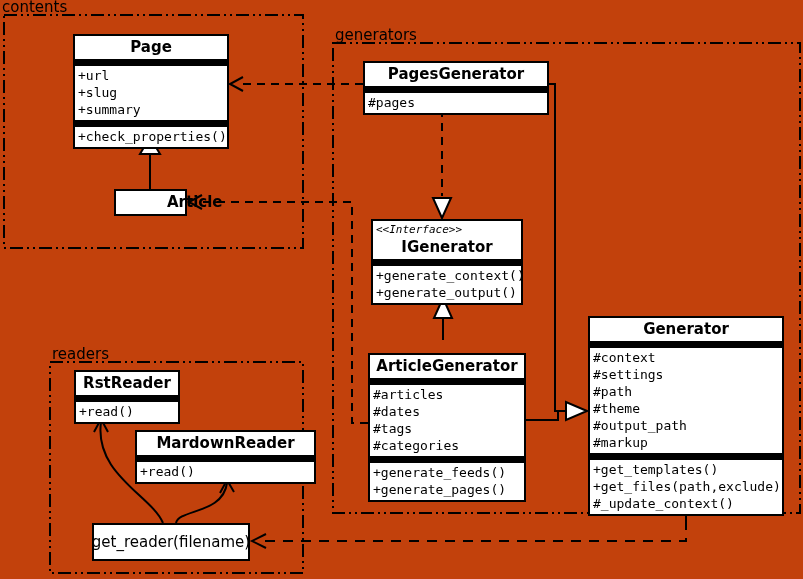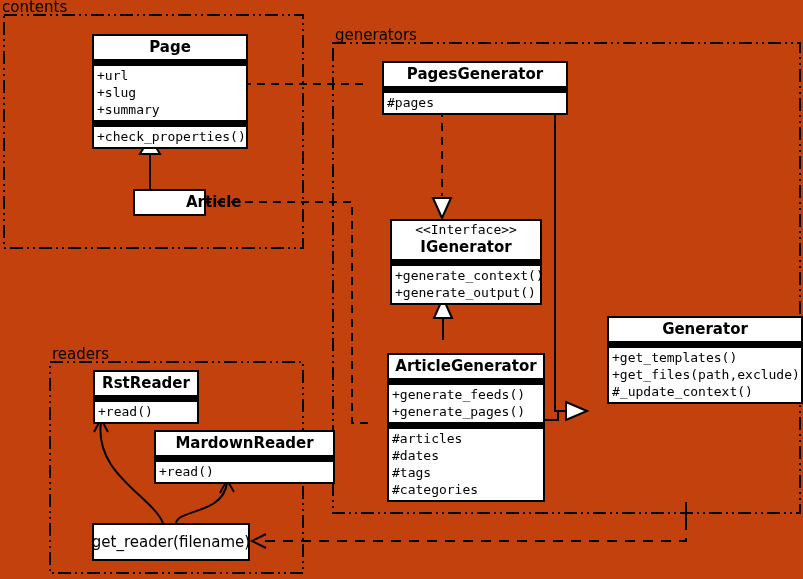--- a/index.html
+++ b/index.html
@@ -18,38 +18,38 @@
     line-height:16px;
     color:#000;
     font-family:"DejaVu Sans", sans-serif;
     white-space:nowrap;
   }
   .uml-class{
     position:absolute;
     box-sizing:border-box;
     background:#ffffff;
     border:2px solid #000;
-    margin-left:19px;
   }
   .cls-name{
     font-family:"DejaVu Sans", sans-serif;
     font-weight:bold;
     font-size:15px;
     line-height:21px;
     text-align:center;
     padding:1px 3px;
     white-space:nowrap;
   }
   .stereo{
     font-family:"DejaVu Sans Mono", monospace;
     font-weight:normal;
-    font-size:13px;
+    font-size:11px;
     line-height:15px;
-    text-align:center;
+    text-align:left;
     white-space:nowrap;
+    font-style:italic;
   }
   .sec{
     border-top:7px solid #000000;
     font-family:"DejaVu Sans Mono", monospace;
     font-size:13px;
     line-height:17px;
     padding:1px 3px 2px 3px;
   }
   .sec div{white-space:nowrap;}
   .uml-note{
@@ -140,33 +140,41 @@
     </div>
     <div class="sec">
       <div>+generate_context()</div>
       <div>+generate_output()</div>
     </div>
   </div>
 
   <div class="uml-class" style="left:368px;top:353px;width:158px;">
     <div class="cls-name">ArticleGenerator</div>
     <div class="sec">
-      <div>+generate_feeds()</div>
-      <div>+generate_pages()</div>
-    </div>
-    <div class="sec">
       <div>#articles</div>
       <div>#dates</div>
       <div>#tags</div>
       <div>#categories</div>
     </div>
+    <div class="sec">
+      <div>+generate_feeds()</div>
+      <div>+generate_pages()</div>
+    </div>
   </div>
 
   <div class="uml-class" style="left:588px;top:316px;width:196px;">
     <div class="cls-name">Generator</div>
+    <div class="sec">
+      <div>#context</div>
+      <div>#settings</div>
+      <div>#path</div>
+      <div>#theme</div>
+      <div>#output_path</div>
+      <div>#markup</div>
+    </div>
     <div class="sec">
       <div>+get_templates()</div>
       <div>+get_files(path,exclude)</div>
       <div>#_update_context()</div>
     </div>
   </div>
 
   <div class="uml-class" style="left:74px;top:370px;width:106px;">
     <div class="cls-name">RstReader</div>
     <div class="sec">

